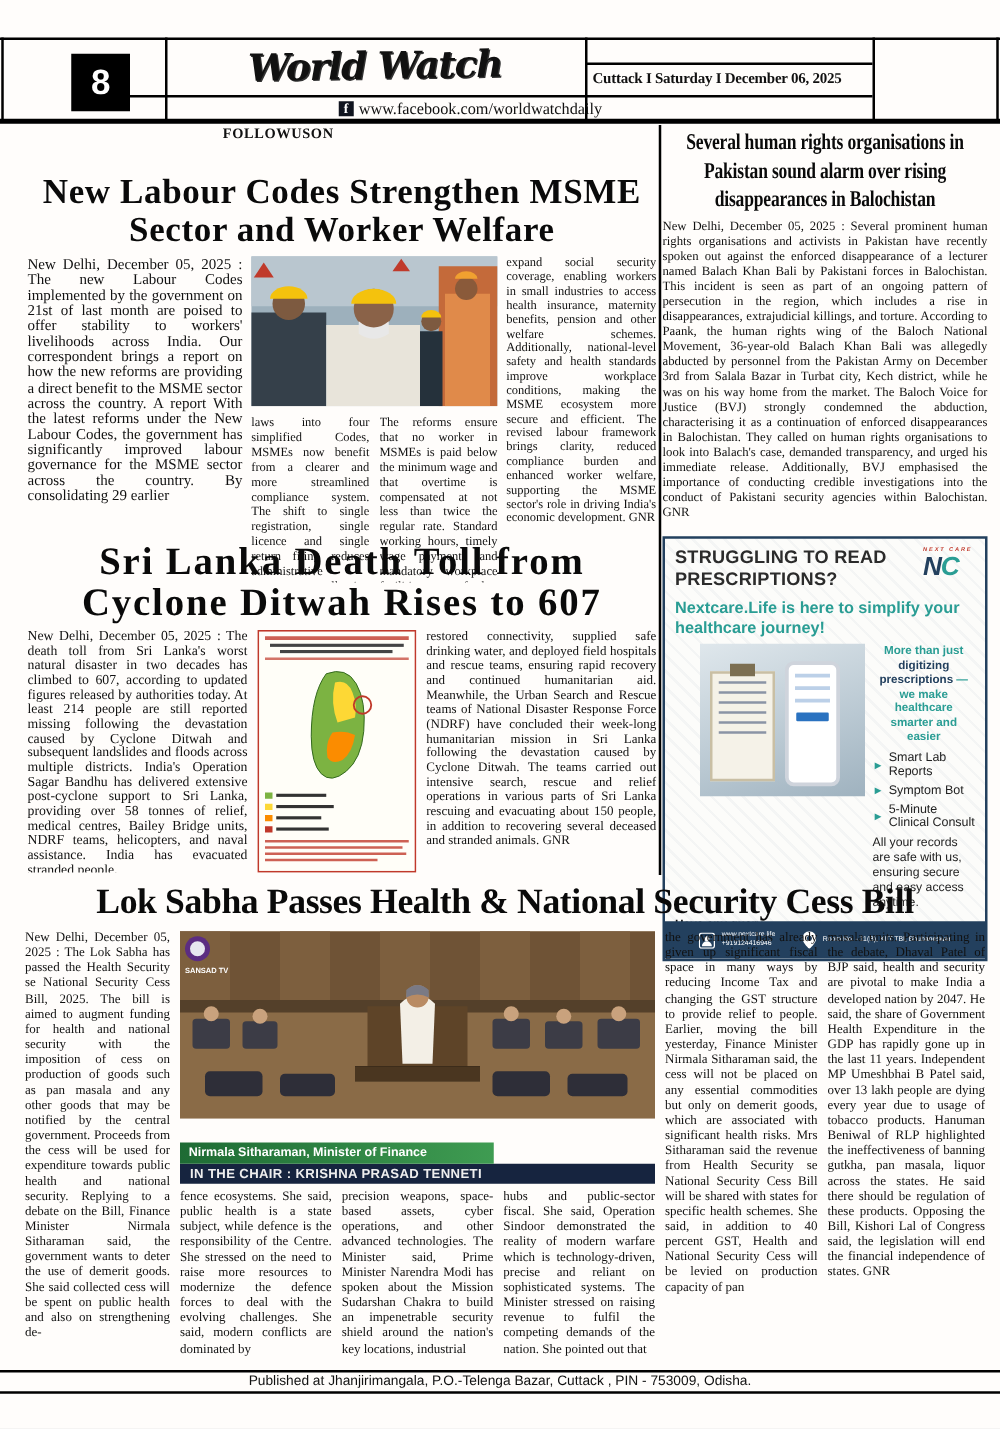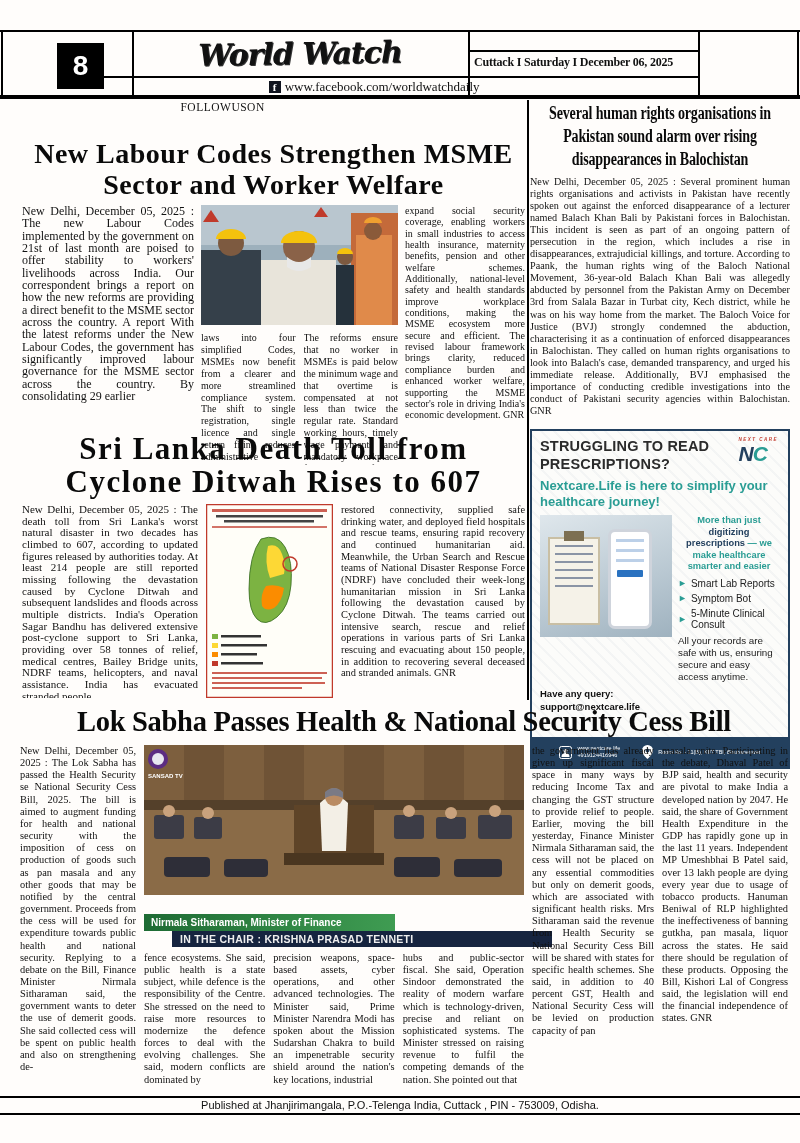--- a/index.html
+++ b/index.html
@@ -34,21 +34,21 @@
   .date-topline { left:468px; top:50px; width:230px; height:1.5px; }
   .dateline {
     position:absolute; left:474px; top:55px; width:222px;
     font-weight:bold; font-size:12px; letter-spacing:-0.2px;
   }
   .follow-row {
     position:absolute; left:120px; top:79px; width:420px; height:15px;
     display:flex; align-items:center; justify-content:center; gap:4px;
     font-size:13px;
   }
-  .follow-label { font-weight:normal; font-size:11.5px; letter-spacing:0.5px;margin-top:41px; }
+  .follow-label { font-weight:bold; font-size:11.5px; letter-spacing:0.5px;margin-top:41px; }
   .fb-icon {
     width:12px; height:12px; background:#10141f; color:#fff;
     font-family:"Liberation Serif",serif; font-weight:bold; font-size:11px;
     display:flex; align-items:flex-end; justify-content:center; line-height:12px;
   }
   
   .col { text-align:justify; overflow:hidden; hyphens:none; }
   .headline { font-weight:bold; text-align:center; letter-spacing:0.5px; color:#0a0a0a; }
   
   .sec-labour { position:absolute; left:22px; top:102px; width:503px; height:328px; }
@@ -73,21 +73,21 @@
       repeating-linear-gradient(45deg, rgba(40,70,110,0.04) 0 2px, transparent 2px 9px), #fcfcfa;
     font-family:"Liberation Sans", sans-serif; overflow:hidden;
   }
   .ad-top { display:flex; justify-content:space-between; padding:7px 8px 0 8px; }
   .ad-title { color:#2b2b2b; font-weight:bold; font-size:14.5px; line-height:17.5px; letter-spacing:0.2px; }
   .ad-logo { line-height:1; padding-right:2px;font-style:italic; }
   .ad-logo-top { color:#c0392b; font-size:4.5px; font-weight:bold; letter-spacing:1.5px; }
   .ad-logo-nc { font-size:21px; font-weight:bold; color:#23405e; letter-spacing:-1px; }
   .ad-logo-nc .c { color:#2a9d94; }
   .ad-sub { padding:5px 8px 0 8px; color:#2a9d94; font-weight:bold; font-size:13px; line-height:15.5px; }
-  .ad-mid { display:flex; padding:6px 8px 0 8px; gap:6px; }
+  .ad-mid { display:flex; padding:6px 8px 0 8px; gap:6px;margin-left:20px; }
   .ad-photo { position:relative; width:132px; height:122px; background:linear-gradient(160deg,#dfe7ec,#b9c8d2 60%,#9fb2bf); flex:none; overflow:hidden; }
   .ad-clip { position:absolute; left:8px; top:22px; width:52px; height:88px; background:#f5f2e8; border:2px solid #c9bfa4; }
   .ad-clip:before { content:""; position:absolute; left:14px; top:-8px; width:20px; height:10px; background:#7c6f52; }
   .ad-clip-line { height:2px; background:#8a94a5; margin:6px 5px 0 5px; }
   .ad-phone { position:absolute; left:68px; top:14px; width:44px; height:100px; background:#fff; border:3px solid #cfd4dc; border-radius:7px; }
   .ad-phone-line { height:3px; background:#bcd0e8; margin:7px 5px 0 5px; }
   .ad-phone-btn { height:7px; background:#2a72c0; margin:8px 6px 0 6px; border-radius:1px; }
   .ad-right { flex:1; }
   .ad-pitch { font-size:9.3px; line-height:11.5px; font-weight:bold; text-align:center; color:#2a9d94; }
   .ad-pitch .dk { color:#23405e; }
@@ -119,21 +119,21 @@
   .lok-imgwrap { position:relative; width:380px; height:186px; }
   .lok-caption {
     position:absolute; left:0; bottom:0; width:66%; height:17px;
     background:linear-gradient(90deg,#1e6b34,#3f9c52); color:#fff;
     font-family:"Liberation Sans",sans-serif; font-size:10px; font-weight:bold;
     display:flex; align-items:center; padding-left:7px;
   }
   .lok-chairbar {
     width:380px; height:16px; background:#16243f; color:#eee;
     font-family:"Liberation Sans",sans-serif; font-weight:bold; font-size:10.5px;
-    display:flex; align-items:center; padding-left:8px; letter-spacing:0.3px;margin-left:28px;
+    display:flex; align-items:center; padding-left:8px; letter-spacing:0.3px;
   }
   .lok-midcols { display:flex; gap:8px; margin-top:5px; height:159px; }
   .lok-mc { flex:1; }
   .lok-c5 { width:122px; }
   .lok-c6 { flex:1; }
   
   .sec-footer { position:absolute; left:0px; top:1096px; width:800px; font-family:"Liberation Sans",sans-serif; }
   .foot-rule { width:100%; height:1.5px; background:#000; }
   .foot-lines { text-align:center; font-size:11px; line-height:13.5px; padding:1px 6px; }
   .foot-row { display:flex; justify-content:space-between; align-items:center; padding:2px 8px 1px 8px; font-size:11px; }
@@ -366,21 +366,21 @@
         </div>
       </div>
       <div class="col lok-col lok-c5">the government has already given up significant fiscal space in many ways by reducing Income Tax and changing the GST structure to provide relief to people. Earlier, moving the bill yesterday, Finance Minister Nirmala Sitharaman said, the cess will not be placed on any essential commodities but only on demerit goods, which are associated with significant health risks. Mrs Sitharaman said the revenue from Health Security se National Security Cess Bill will be shared with states for specific health schemes. She said, in addition to 40 percent GST, Health and National Security Cess will be levied on production capacity of pan</div>
       <div class="col lok-col lok-c6">masala units. Participating in the debate, Dhaval Patel of BJP said, health and security are pivotal to make India a developed nation by 2047. He said, the share of Government Health Expenditure in the GDP has rapidly gone up in the last 11 years. Independent MP Umeshbhai B Patel said, over 13 lakh people are dying every year due to usage of tobacco products. Hanuman Beniwal of RLP highlighted the ineffectiveness of banning gutkha, pan masala, liquor across the states. He said there should be regulation of these products. Opposing the Bill, Kishori Lal of Congress said, the legislation will end the financial independence of states. GNR</div>
     </div>
   </section>
 
   <footer class="sec-footer">
     <div class="foot-rule"></div>
     <div class="foot-lines">
-      <div>Published at Jhanjirimangala, P.O.-Telenga India, Cuttack , PIN - 753009, Odisha.</div>
+      <div>Published at Jhanjirimangala, P.O.-Telenga Bazar, Cuttack , PIN - 753009, Odisha.</div>
     </div>
     <div class="foot-rule"></div>
     <div class="foot-row">
       
       
     </div>
 
   </footer>
 
 </div>

